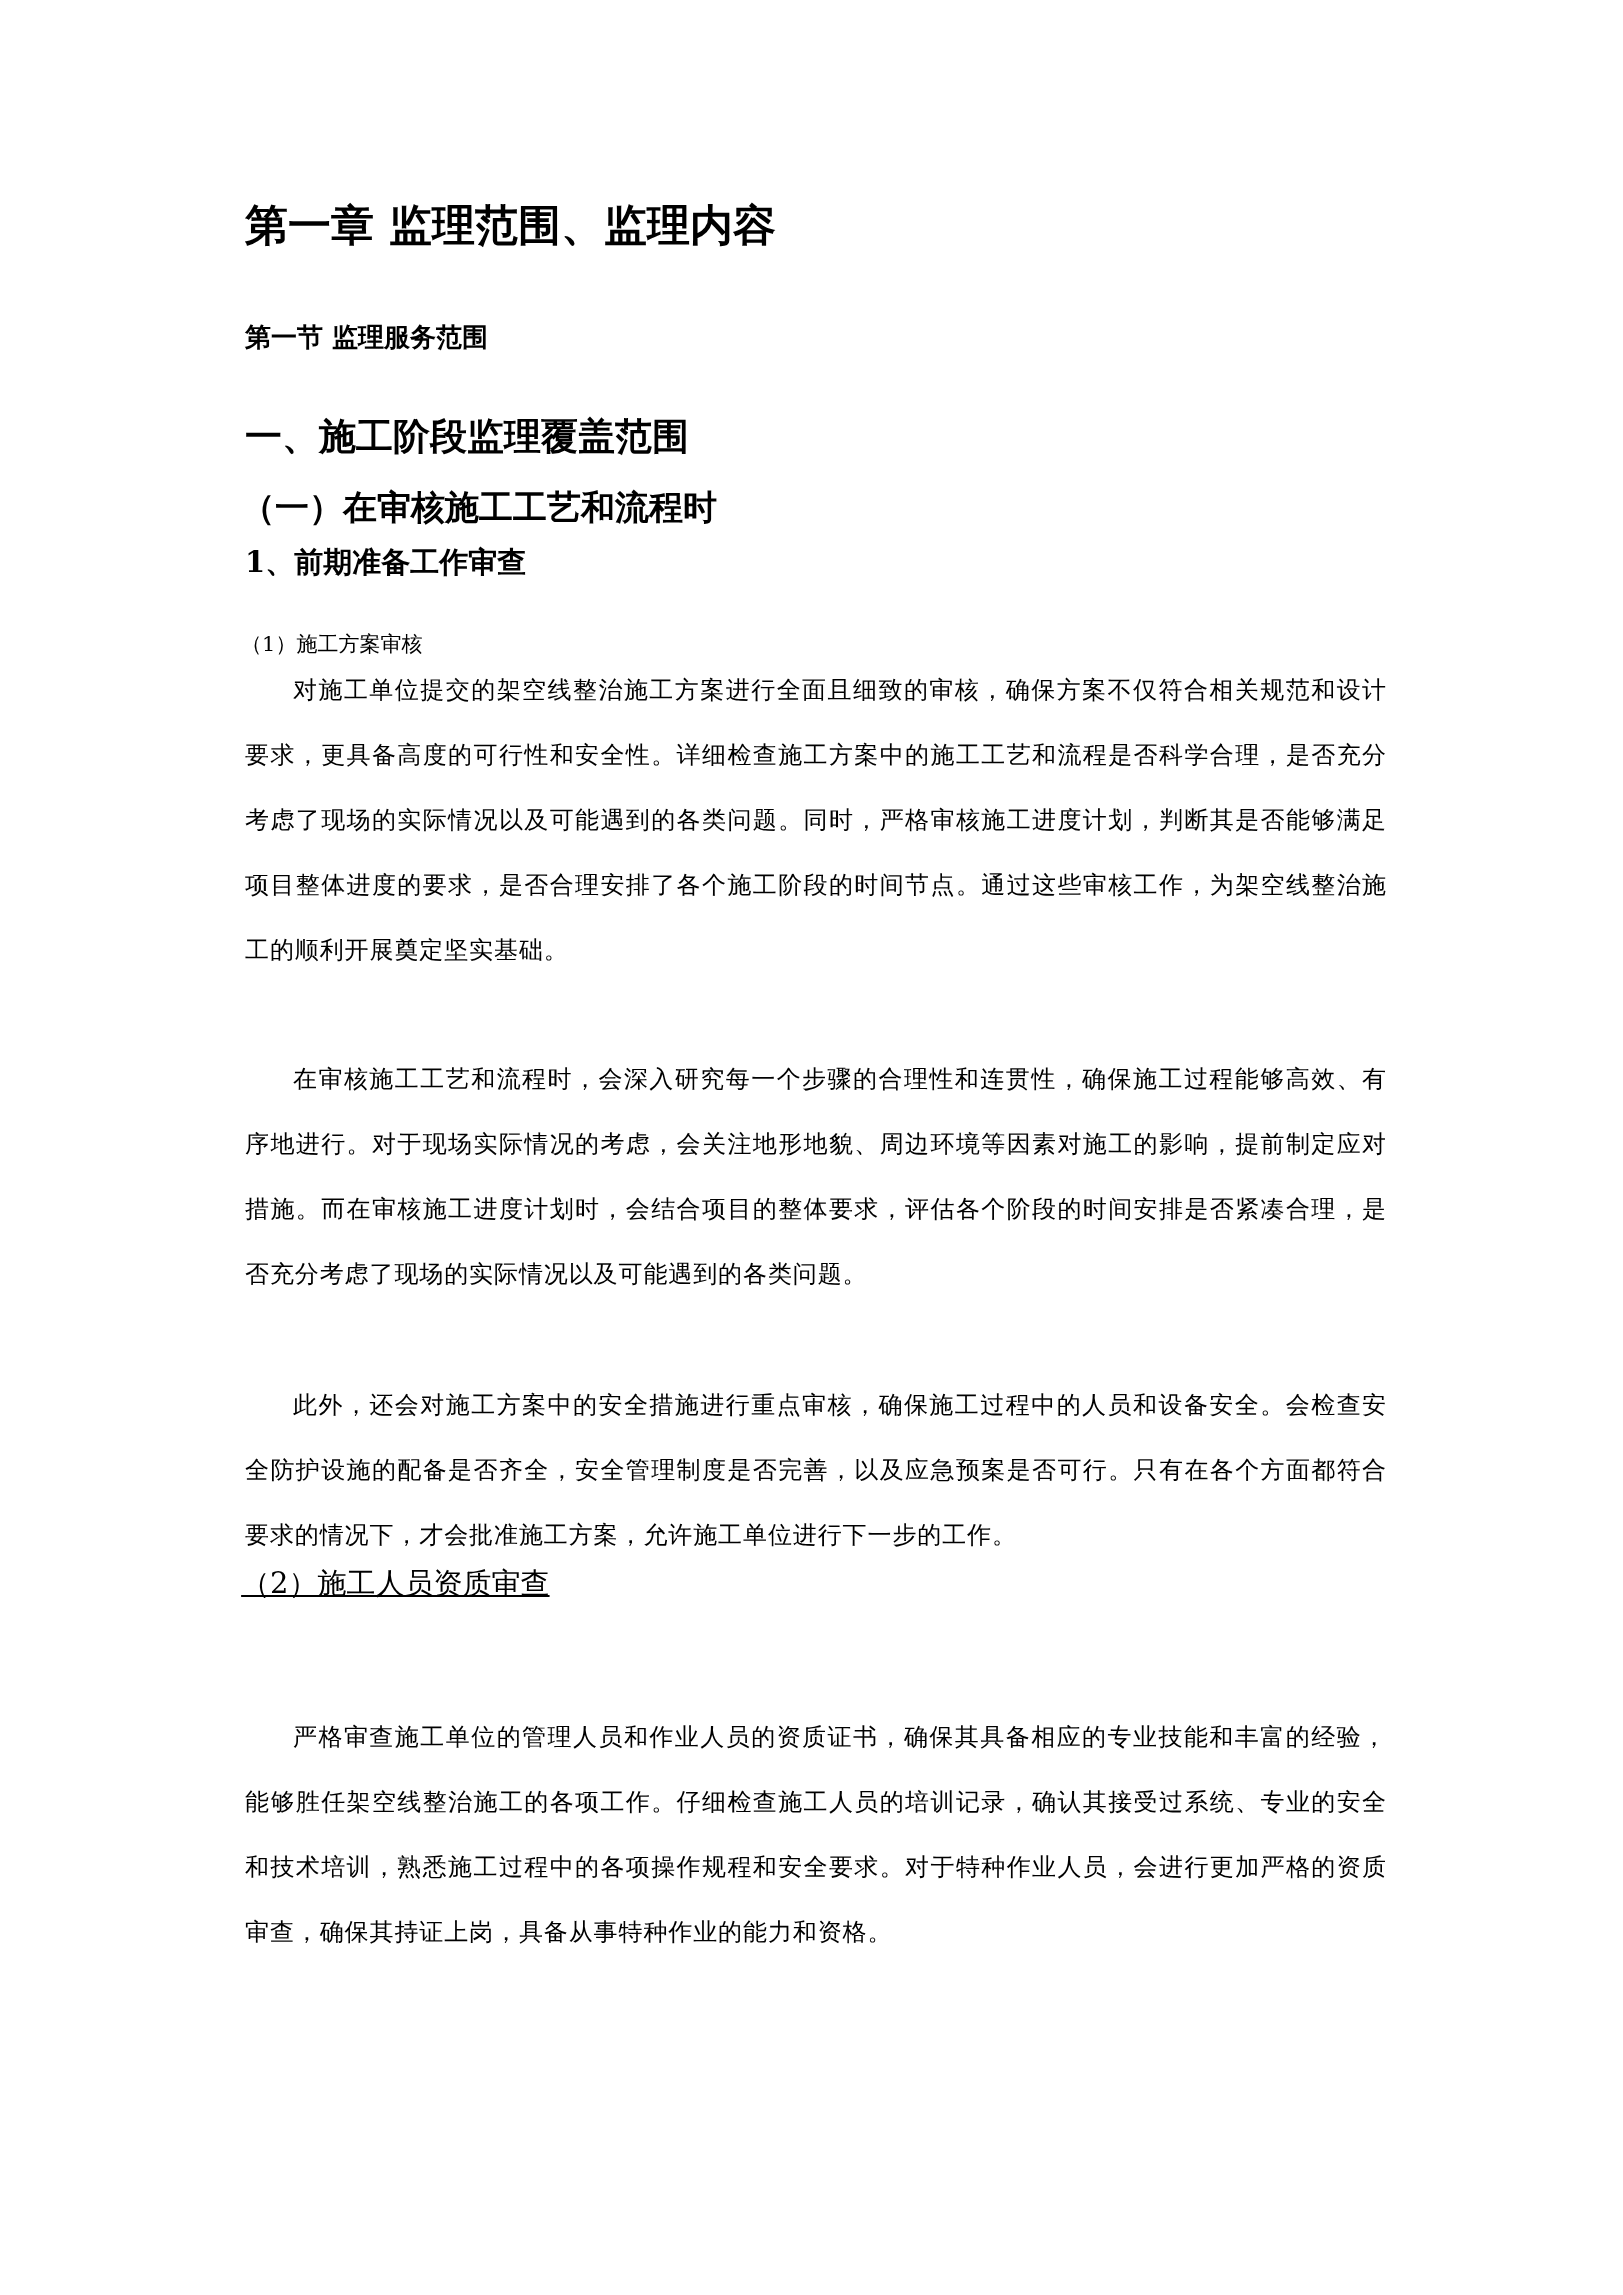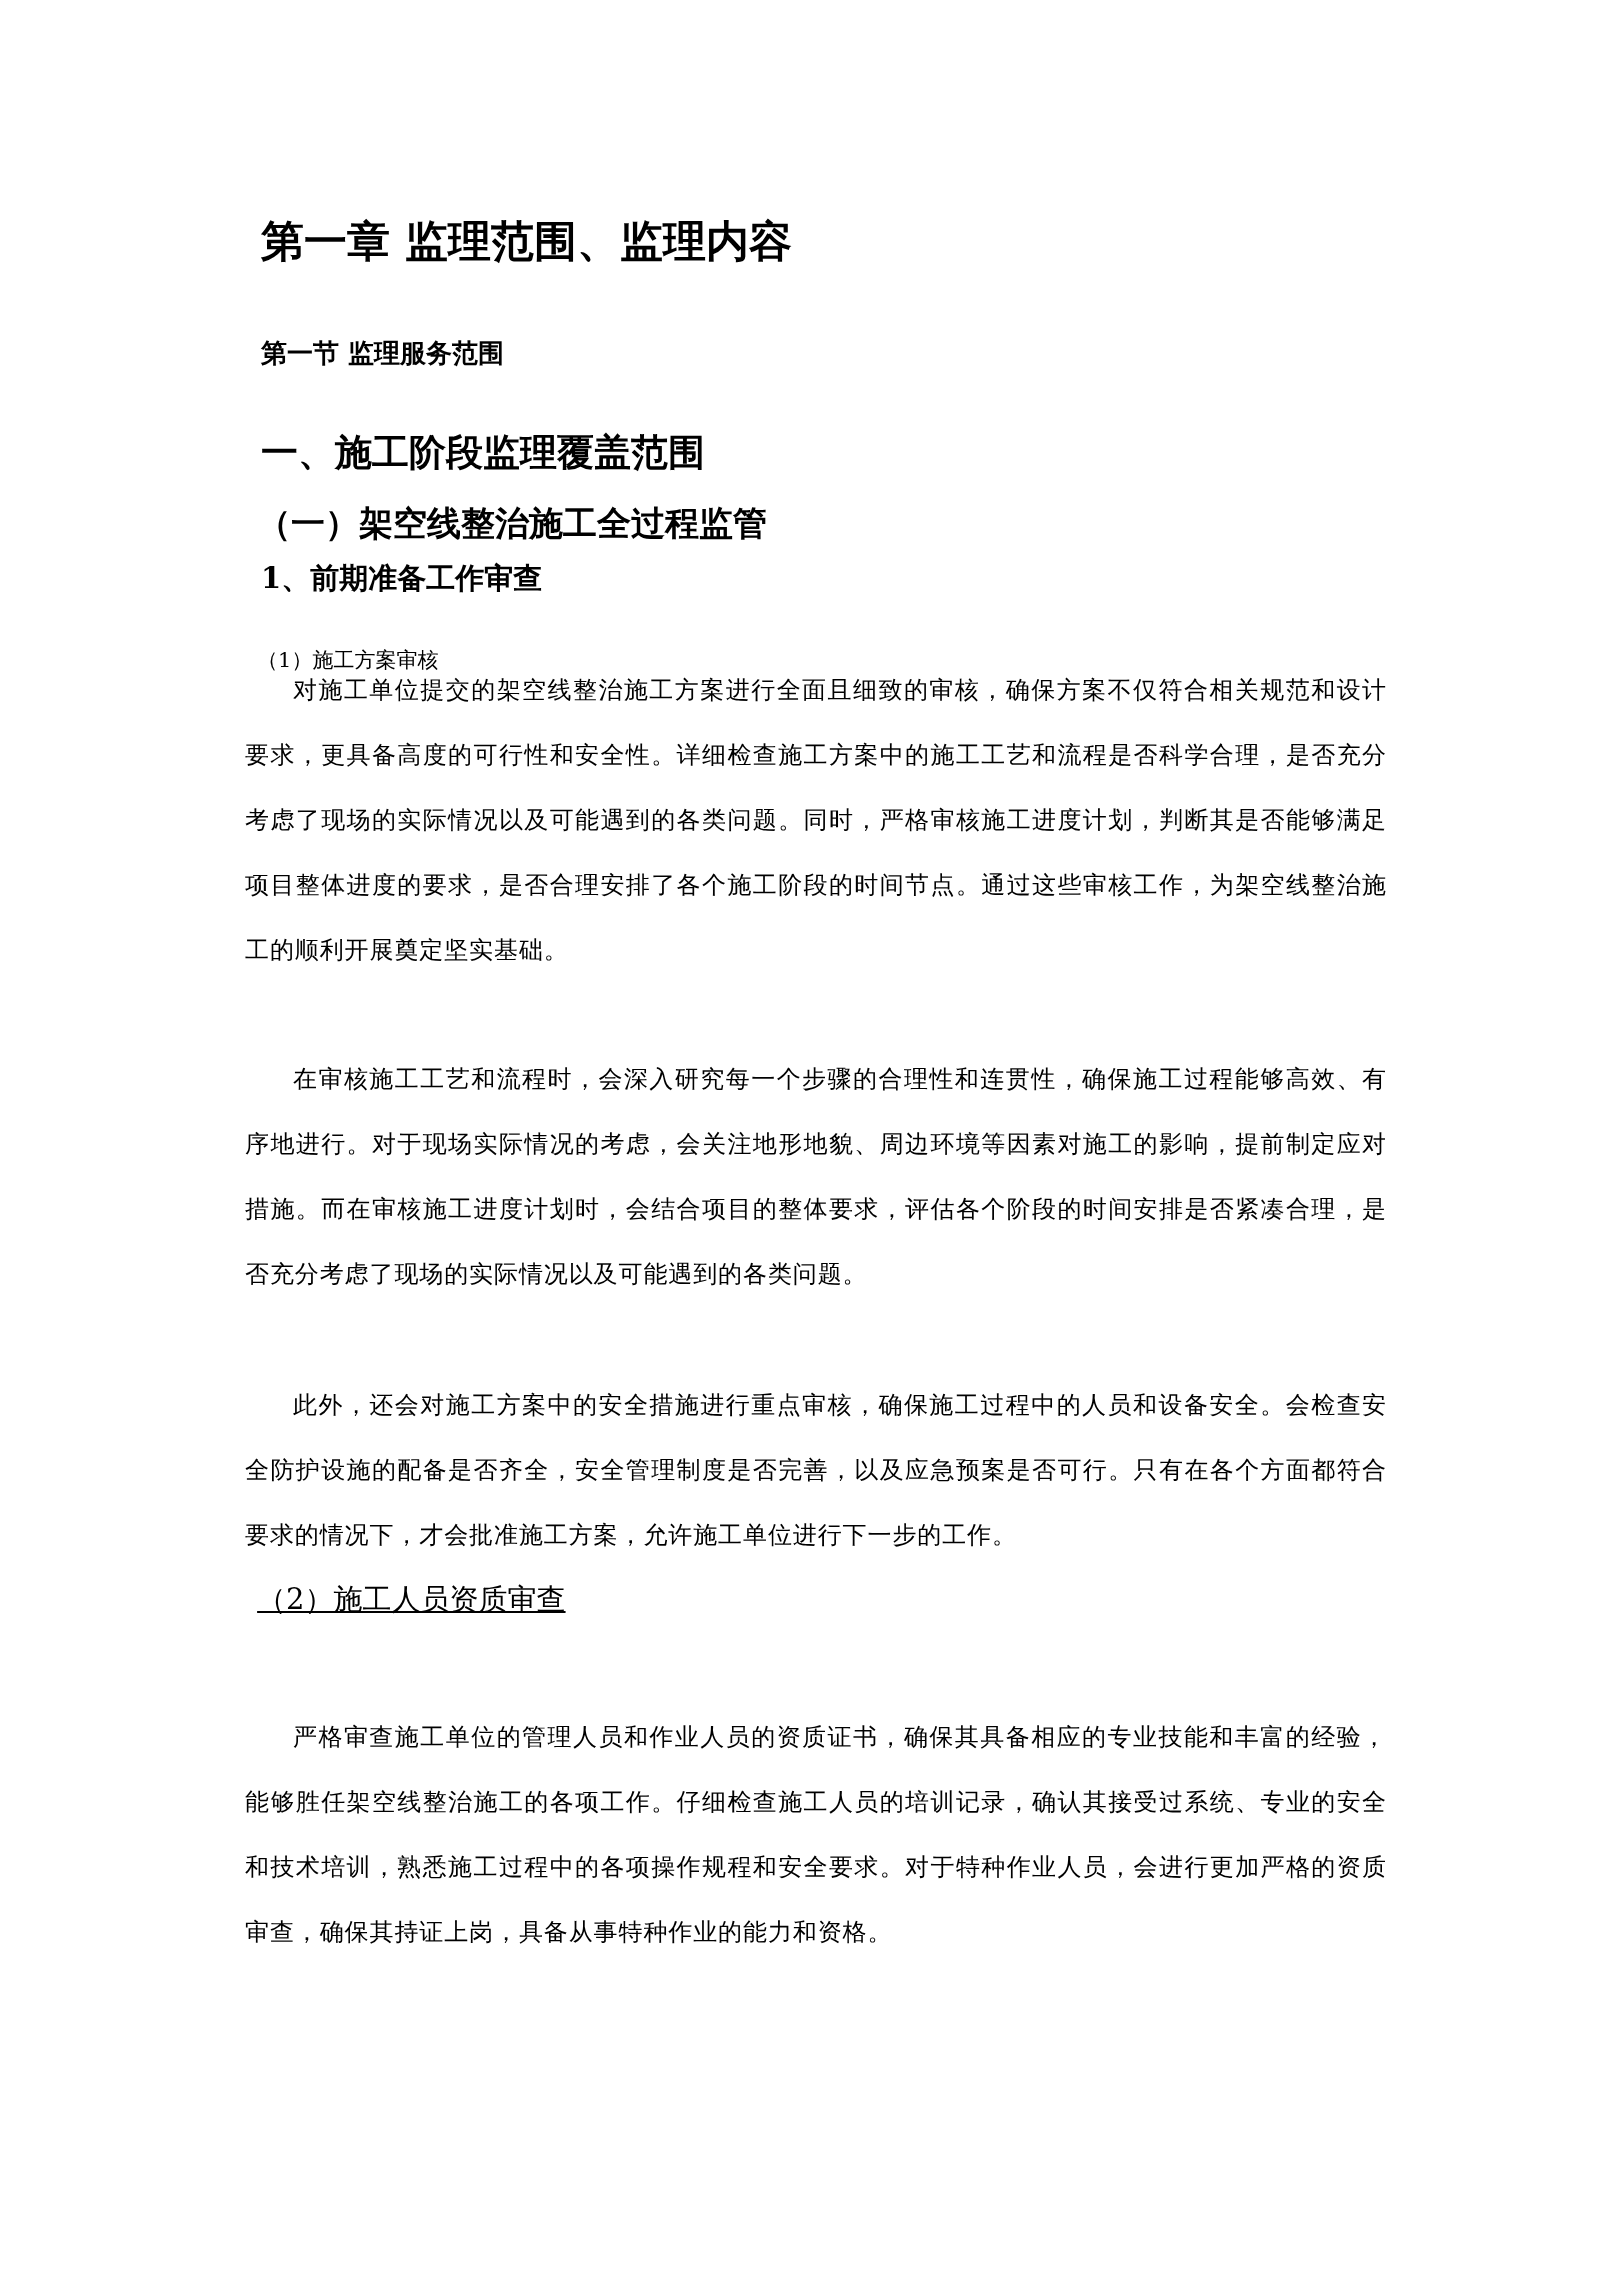--- a/index.html
+++ b/index.html
@@ -18,21 +18,21 @@
   .page {
     position: absolute;
     left: 245px;
     top: 0;
     width: 1142px;
   }
   .block {
     position: absolute;
     left: 0;
     white-space: nowrap;
-    margin: 16px;
+    margin: 0;
   }
   .h-chapter {
     top: 196px;
     font-size: 43px;
     font-weight: bold;
     font-family: "DejaVu Sans", "Liberation Sans", sans-serif;
     line-height: 59px;
   }
   .h-section {
     top: 311px;
@@ -94,21 +94,21 @@
 <body>
 
 <div class="page">
 
   <h1 class="block h-chapter">第一章  监理范围、监理内容</h1>
 
   <h2 class="block h-section">第一节  监理服务范围</h2>
 
   <h3 class="block h-sub">一、施工阶段监理覆盖范围</h3>
 
-  <h4 class="block h-item">（一）架空线整治施工全过程监管</h4>
+  <h4 class="block h-item">（一）在审核施工工艺和流程时</h4>
 
   <h5 class="block h-num">1、前期准备工作审查</h5>
 
   <div class="block h-paren1">（1）施工方案审核</div>
 
   <p class="para p1">对施工单位提交的架空线整治施工方案进行全面且细致的审核，确保方案不仅符合相关规范和设计要求，更具备高度的可行性和安全性。详细检查施工方案中的施工工艺和流程是否科学合理，是否充分考虑了现场的实际情况以及可能遇到的各类问题。同时，严格审核施工进度计划，判断其是否能够满足项目整体进度的要求，是否合理安排了各个施工阶段的时间节点。通过这些审核工作，为架空线整治施工的顺利开展奠定坚实基础。</p>
 
   <p class="para p2">在审核施工工艺和流程时，会深入研究每一个步骤的合理性和连贯性，确保施工过程能够高效、有序地进行。对于现场实际情况的考虑，会关注地形地貌、周边环境等因素对施工的影响，提前制定应对措施。而在审核施工进度计划时，会结合项目的整体要求，评估各个阶段的时间安排是否紧凑合理，是否充分考虑了现场的实际情况以及可能遇到的各类问题。</p>
 
   <p class="para p3">此外，还会对施工方案中的安全措施进行重点审核，确保施工过程中的人员和设备安全。会检查安全防护设施的配备是否齐全，安全管理制度是否完善，以及应急预案是否可行。只有在各个方面都符合要求的情况下，才会批准施工方案，允许施工单位进行下一步的工作。</p>

